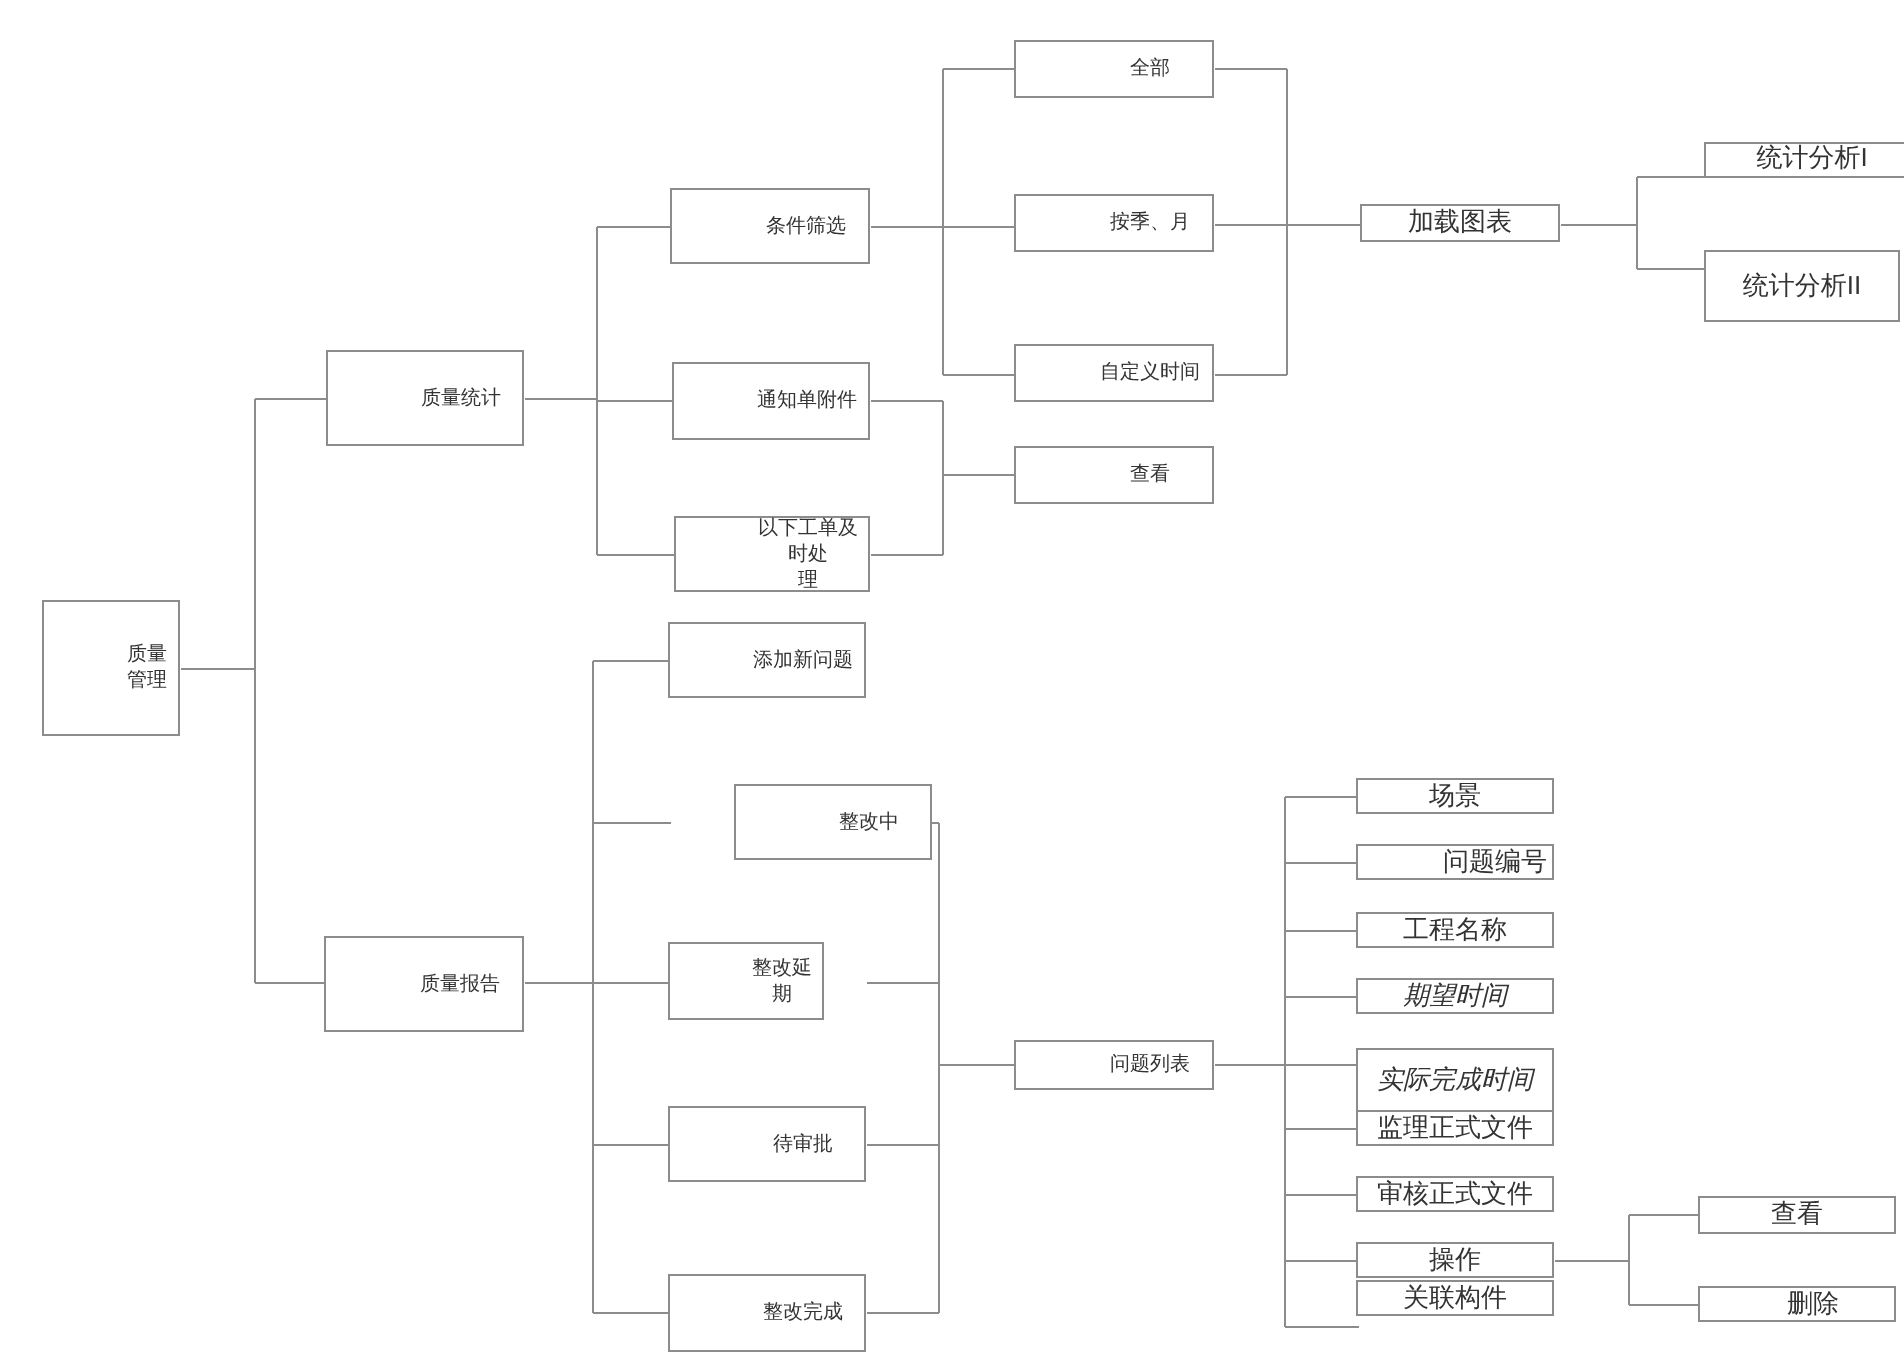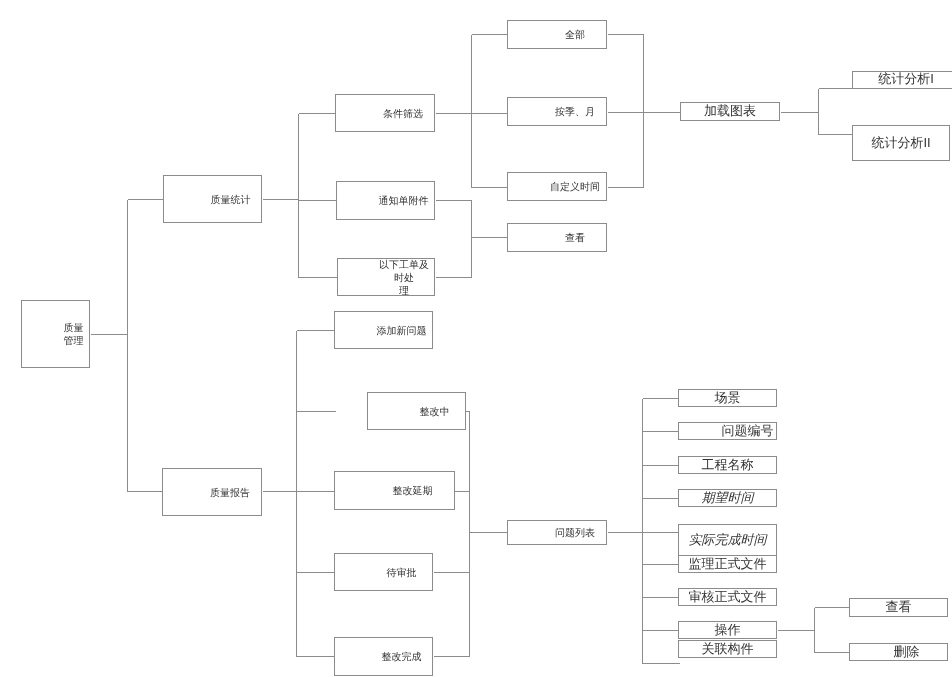--- a/index.html
+++ b/index.html
@@ -140,21 +140,21 @@
     </div>
     <div class="node lg" style="left: 162px; top: 468px; width: 100px; height: 48px;">
       <span class="node-label">质量报告</span>
     </div>
     <div class="node md" style="left: 334px; top: 311px; width: 99px; height: 38px;">
       <span class="node-label">添加新问题</span>
     </div>
     <div class="node md" style="left: 334px; top: 392px; width: 99px; height: 38px; margin-left: 33px;">
       <span class="node-label">整改中</span>
     </div>
-    <div class="node md" style="left: 334px; top: 471px; width: 121px; height: 39px;">
+    <div class="node md" style="left: 334px; top: 471px; width: 78px; height: 39px;">
       <span class="node-label">整改延期</span>
     </div>
     <div class="node md" style="left: 334px; top: 553px; width: 99px; height: 38px;">
       <span class="node-label">待审批</span>
     </div>
     <div class="node md" style="left: 334px; top: 637px; width: 99px; height: 39px;">
       <span class="node-label">整改完成</span>
     </div>
     <div class="node sm2" style="left: 507px; top: 520px; width: 100px; height: 25px;">
       <span class="node-label">问题列表</span>

